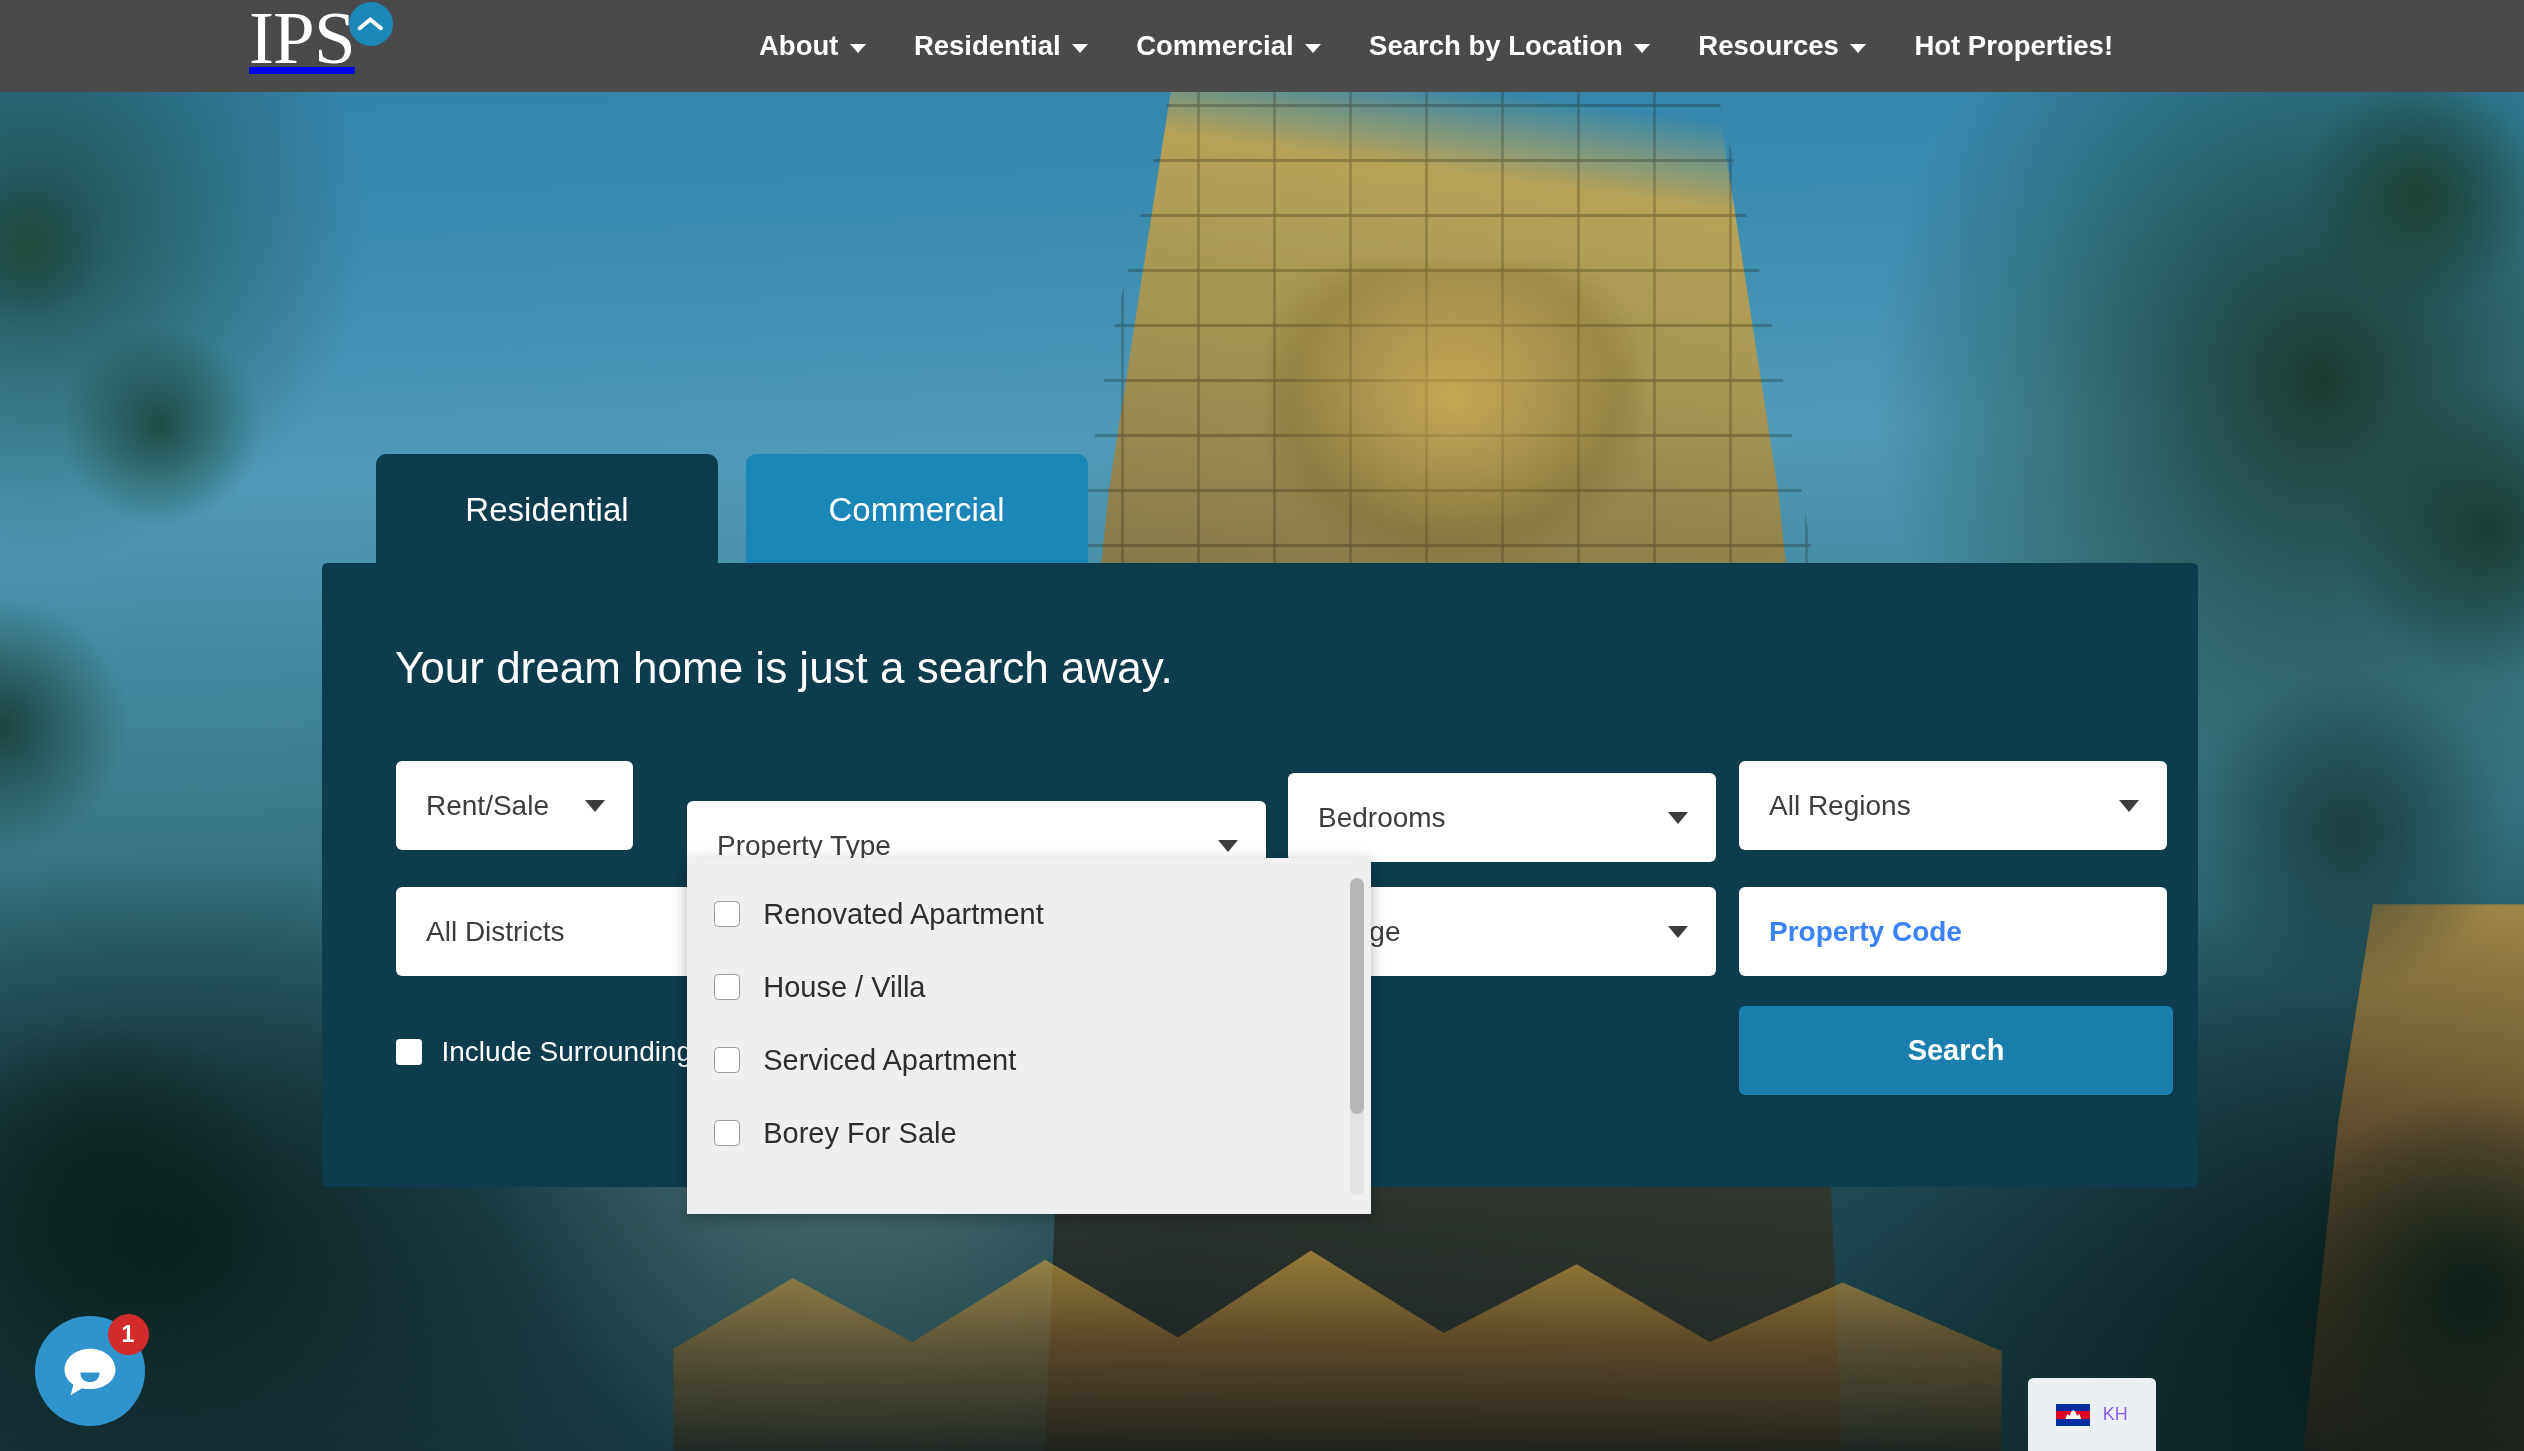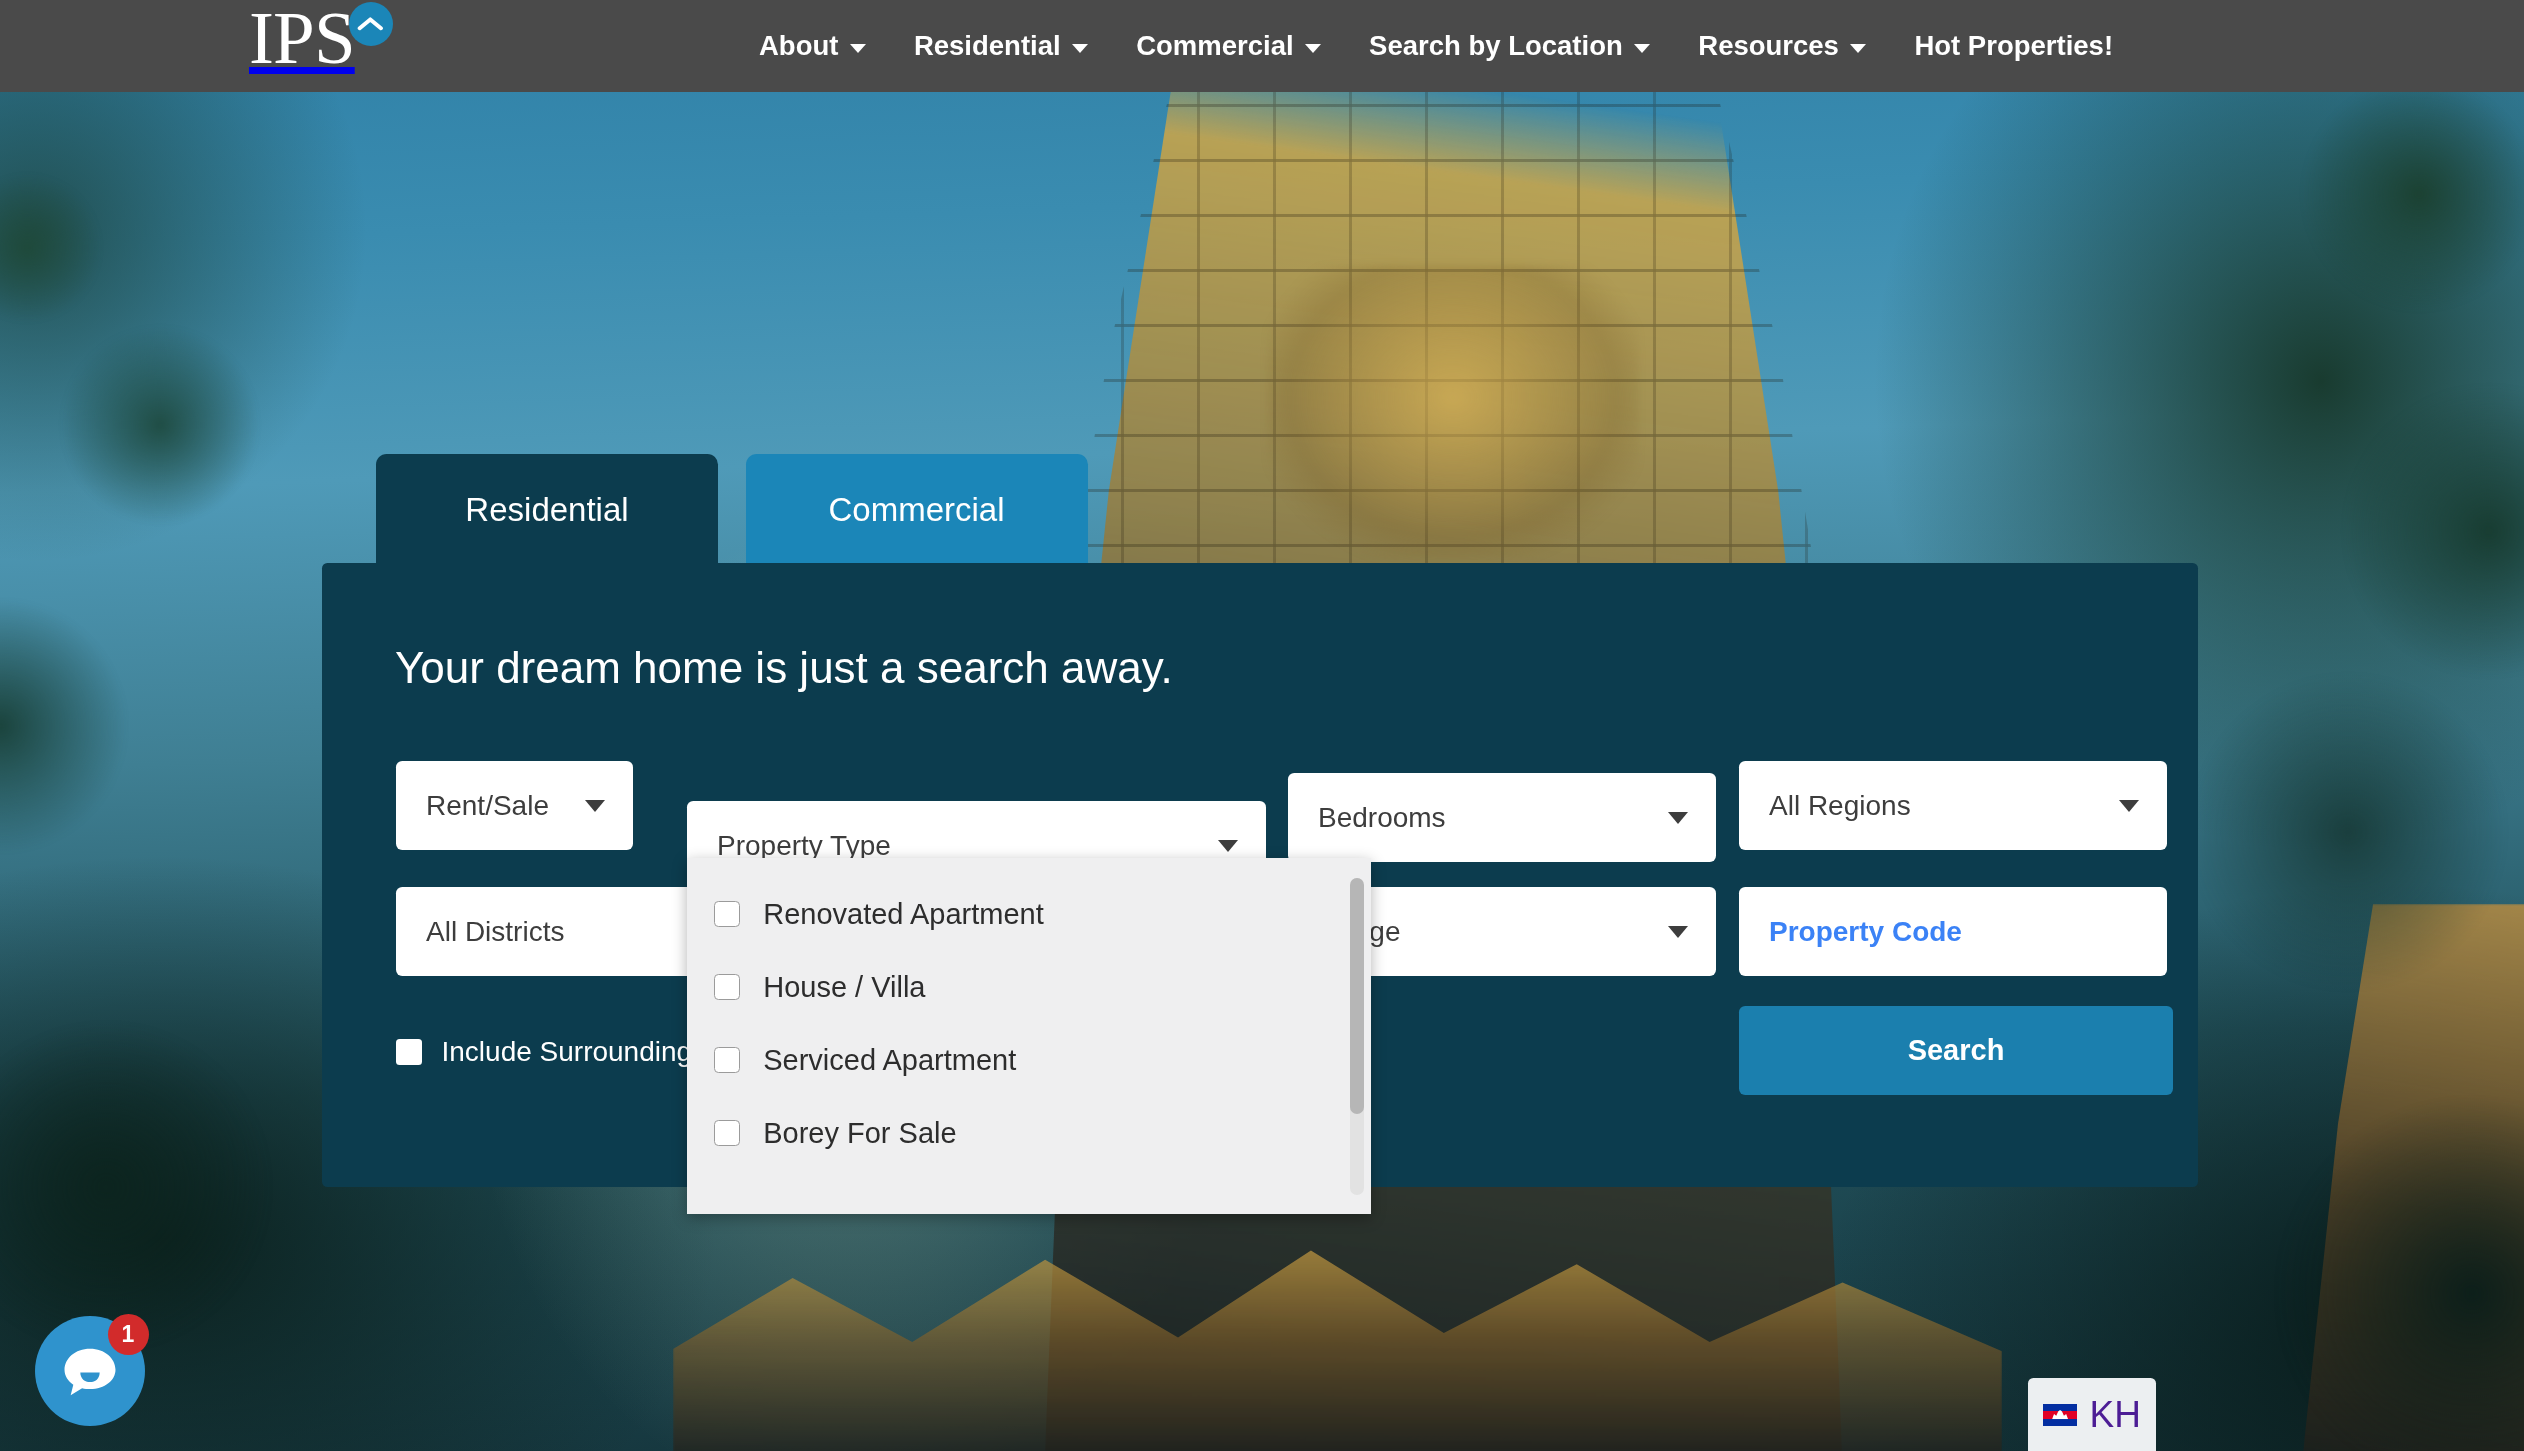--- a/index.html
+++ b/index.html
@@ -378,22 +378,22 @@
   .flag-kh::after {
     content: "";
     position: absolute;
     left: 50%; top: 50%;
     transform: translate(-50%, -50%);
     width: 16px; height: 9.7px;
     background: #ffffff;
     clip-path: polygon(0% 100%, 12% 46%, 26% 62%, 38% 20%, 50% 0%, 62% 20%, 74% 62%, 88% 46%, 100% 100%);
   }
   .lang-code {
-    font-size: 37px;
-    color: #4c1d95;
+    font-size: 18px;
+    color: #8b5cf6;
   }
 </style>
 </head>
 <body>
 
 <div class="page">
 
   <div class="hero-bg">
     <div class="foliage-left"></div>
     <div class="temple"></div>

